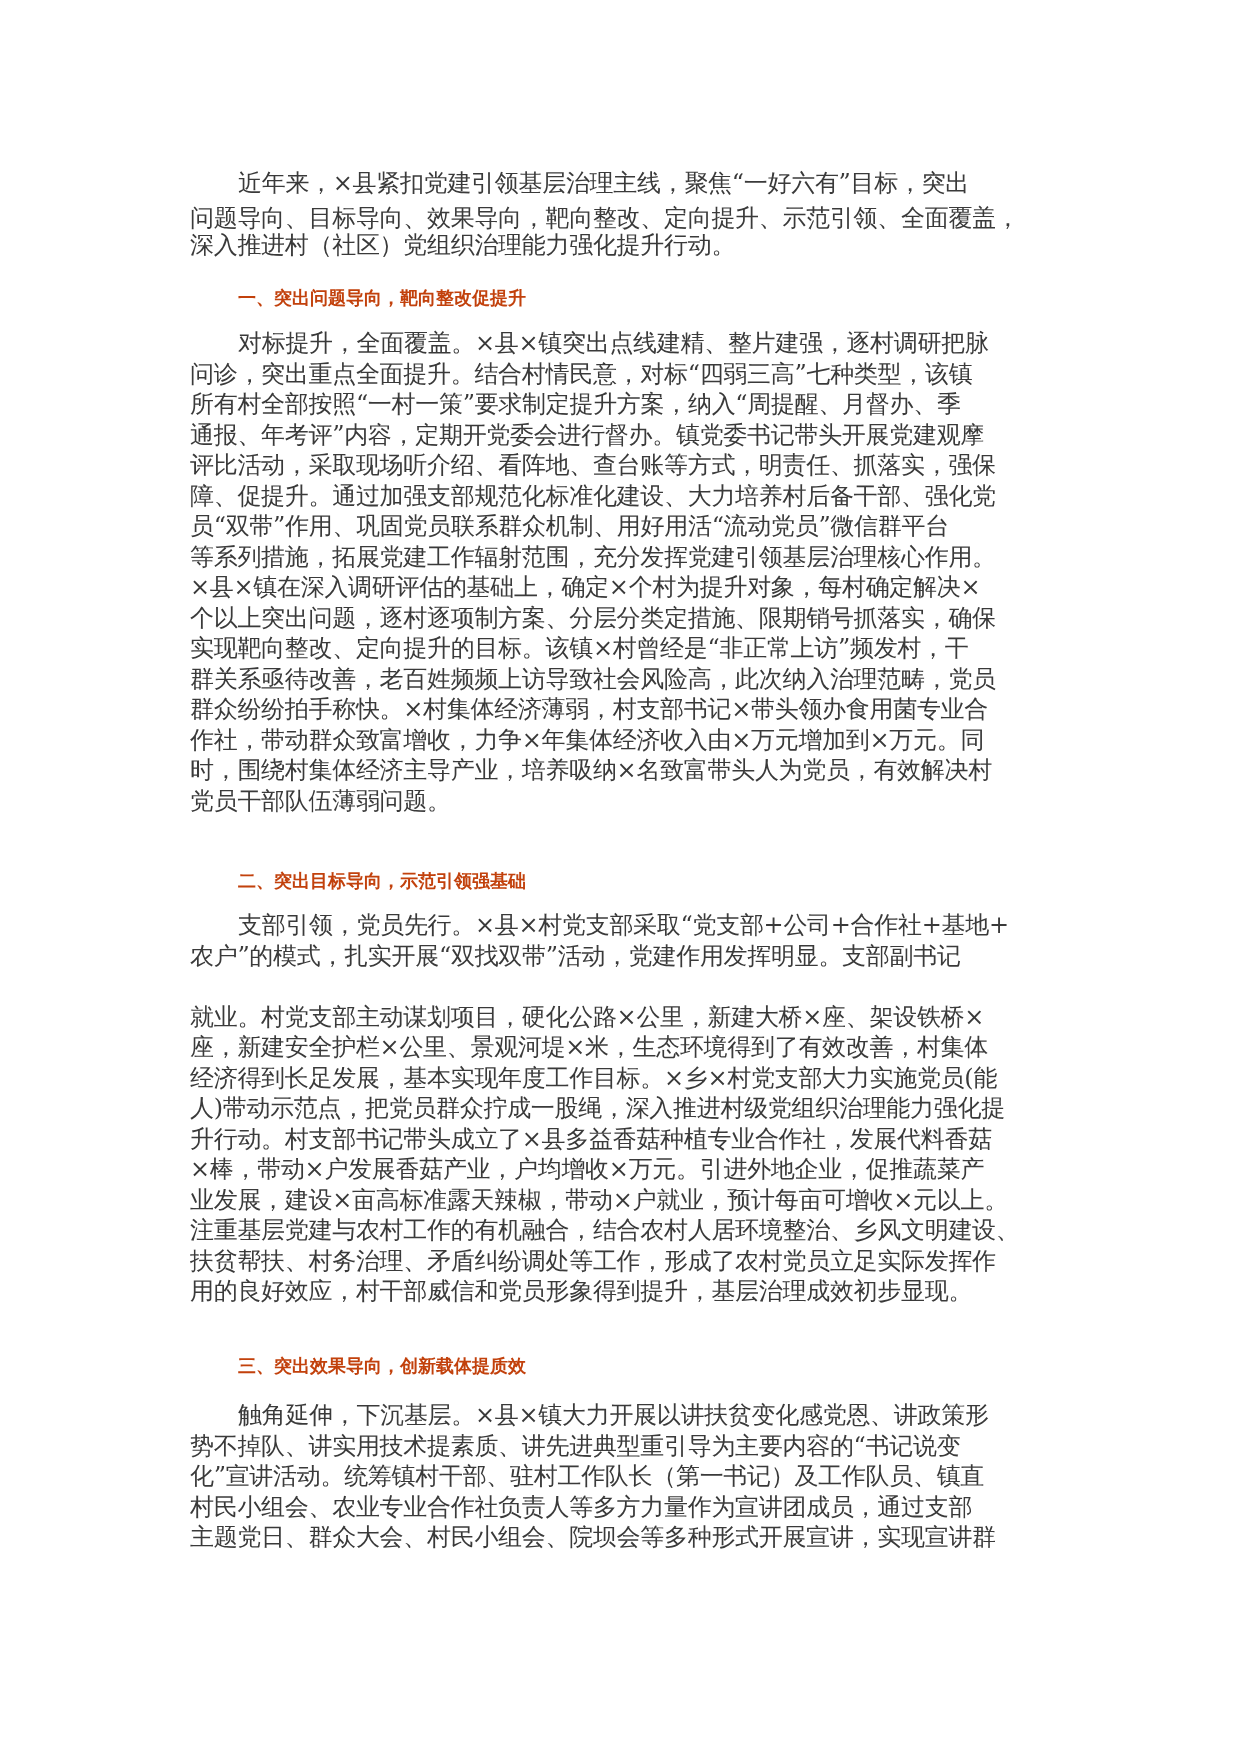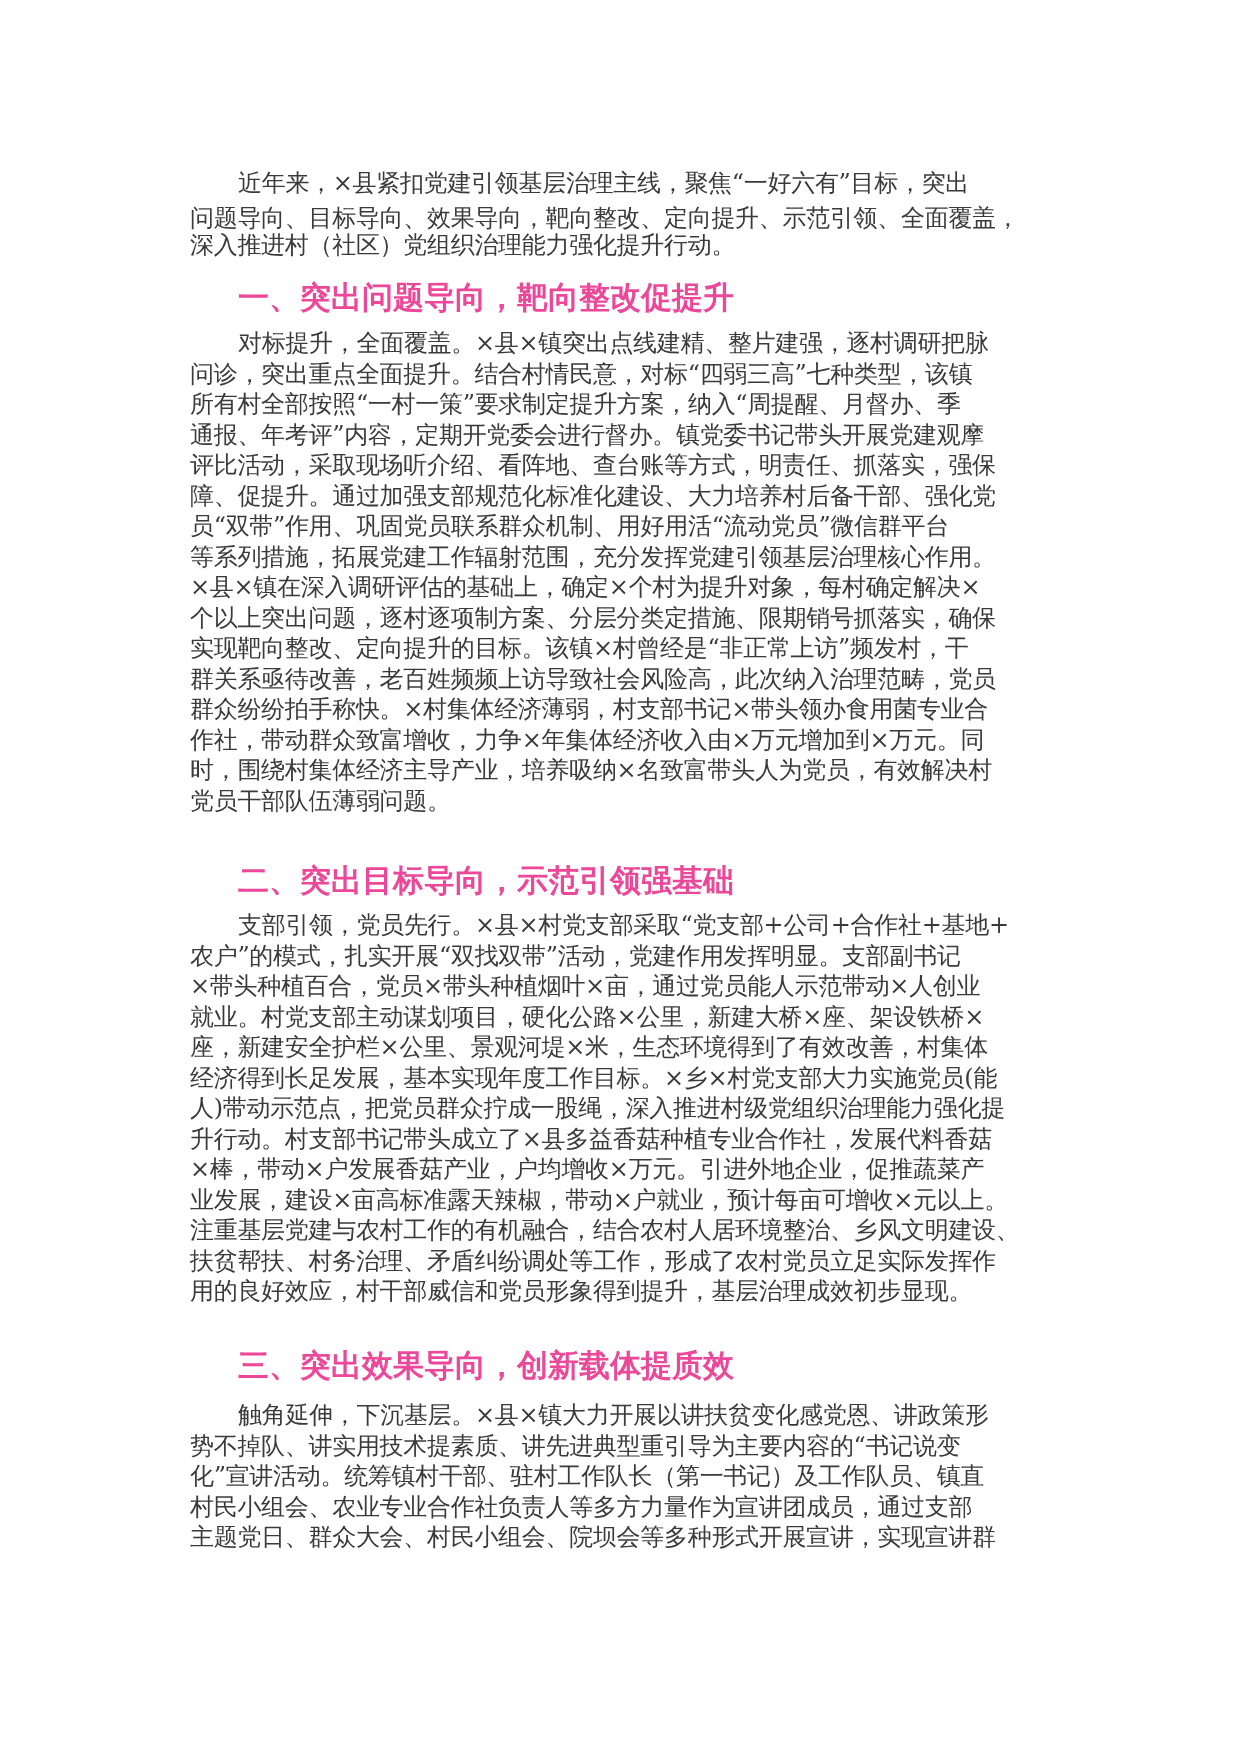--- a/index.html
+++ b/index.html
@@ -9,21 +9,21 @@
   .page { position: absolute; left: 0; top: 0; width: 1240px; height: 1754px; background: #fff; }
   .line {
     position: absolute; left: 190px; width: 880px; height: 31px; line-height: 31px;
     font-family: "DejaVu Serif", "Liberation Serif", serif;
     font-size: 24px; color: #3a3a3a; white-space: nowrap; letter-spacing: -0.3px;
   }
   .line.indent { left: 238px; }
   .heading {
     position: absolute; left: 238px; height: 31px; line-height: 31px;
     font-family: "DejaVu Sans", "Liberation Sans", sans-serif;
-    font-size: 31px; font-weight: bold; color: #ec4899; white-space: nowrap;
+    font-size: 18px; font-weight: bold; color: #c2410c; white-space: nowrap;
   }
 </style>
 </head>
 <body>
 
 <div class="page">
 
   <div class="line indent" style="top:168px">近年来，×县紧扣党建引领基层治理主线，聚焦“一好六有”目标，突出</div>
   <div class="line" style="top:203px">问题导向、目标导向、效果导向，靶向整改、定向提升、示范引领、全面覆盖，</div>
   <div class="line" style="top:230px">深入推进村（社区）党组织治理能力强化提升行动。</div>
@@ -42,21 +42,20 @@
   <div class="line" style="top:633px">实现靶向整改、定向提升的目标。该镇×村曾经是“非正常上访”频发村，干</div>
   <div class="line" style="top:663.5px">群关系亟待改善，老百姓频频上访导致社会风险高，此次纳入治理范畴，党员</div>
   <div class="line" style="top:694px">群众纷纷拍手称快。×村集体经济薄弱，村支部书记×带头领办食用菌专业合</div>
   <div class="line" style="top:724.5px">作社，带动群众致富增收，力争×年集体经济收入由×万元增加到×万元。同</div>
   <div class="line" style="top:755px">时，围绕村集体经济主导产业，培养吸纳×名致富带头人为党员，有效解决村</div>
   <div class="line" style="top:785.5px">党员干部队伍薄弱问题。</div>
 
   <div class="heading" style="top:865px">二、突出目标导向，示范引领强基础</div>
   <div class="line indent" style="top:910px">支部引领，党员先行。×县×村党支部采取“党支部+公司+合作社+基地+</div>
   <div class="line" style="top:940.5px">农户”的模式，扎实开展“双找双带”活动，党建作用发挥明显。支部副书记</div>
-  <div class="line" style="top:971px">×带头种植百合，党员×带头种植烟叶×亩，通过党员能人示范带动×人创业</div>
   <div class="line" style="top:1001.5px">就业。村党支部主动谋划项目，硬化公路×公里，新建大桥×座、架设铁桥×</div>
   <div class="line" style="top:1032px">座，新建安全护栏×公里、景观河堤×米，生态环境得到了有效改善，村集体</div>
   <div class="line" style="top:1062.5px">经济得到长足发展，基本实现年度工作目标。×乡×村党支部大力实施党员(能</div>
   <div class="line" style="top:1093px">人)带动示范点，把党员群众拧成一股绳，深入推进村级党组织治理能力强化提</div>
   <div class="line" style="top:1123.5px">升行动。村支部书记带头成立了×县多益香菇种植专业合作社，发展代料香菇</div>
   <div class="line" style="top:1154px">×棒，带动×户发展香菇产业，户均增收×万元。引进外地企业，促推蔬菜产</div>
   <div class="line" style="top:1184.5px">业发展，建设×亩高标准露天辣椒，带动×户就业，预计每亩可增收×元以上。</div>
   <div class="line" style="top:1215px">注重基层党建与农村工作的有机融合，结合农村人居环境整治、乡风文明建设、</div>
   <div class="line" style="top:1245.5px">扶贫帮扶、村务治理、矛盾纠纷调处等工作，形成了农村党员立足实际发挥作</div>
   <div class="line" style="top:1276px">用的良好效应，村干部威信和党员形象得到提升，基层治理成效初步显现。</div>

